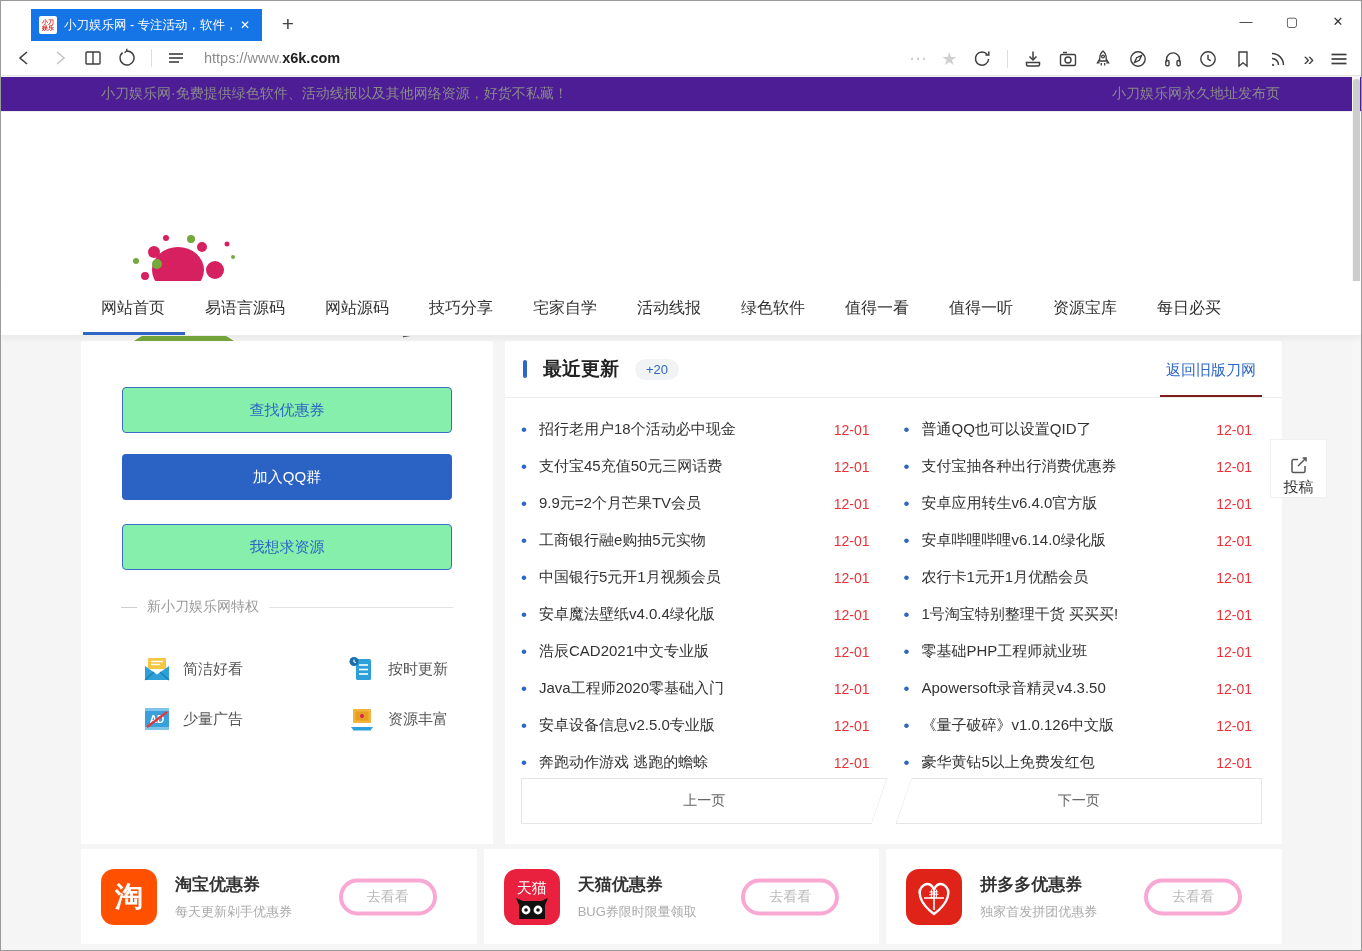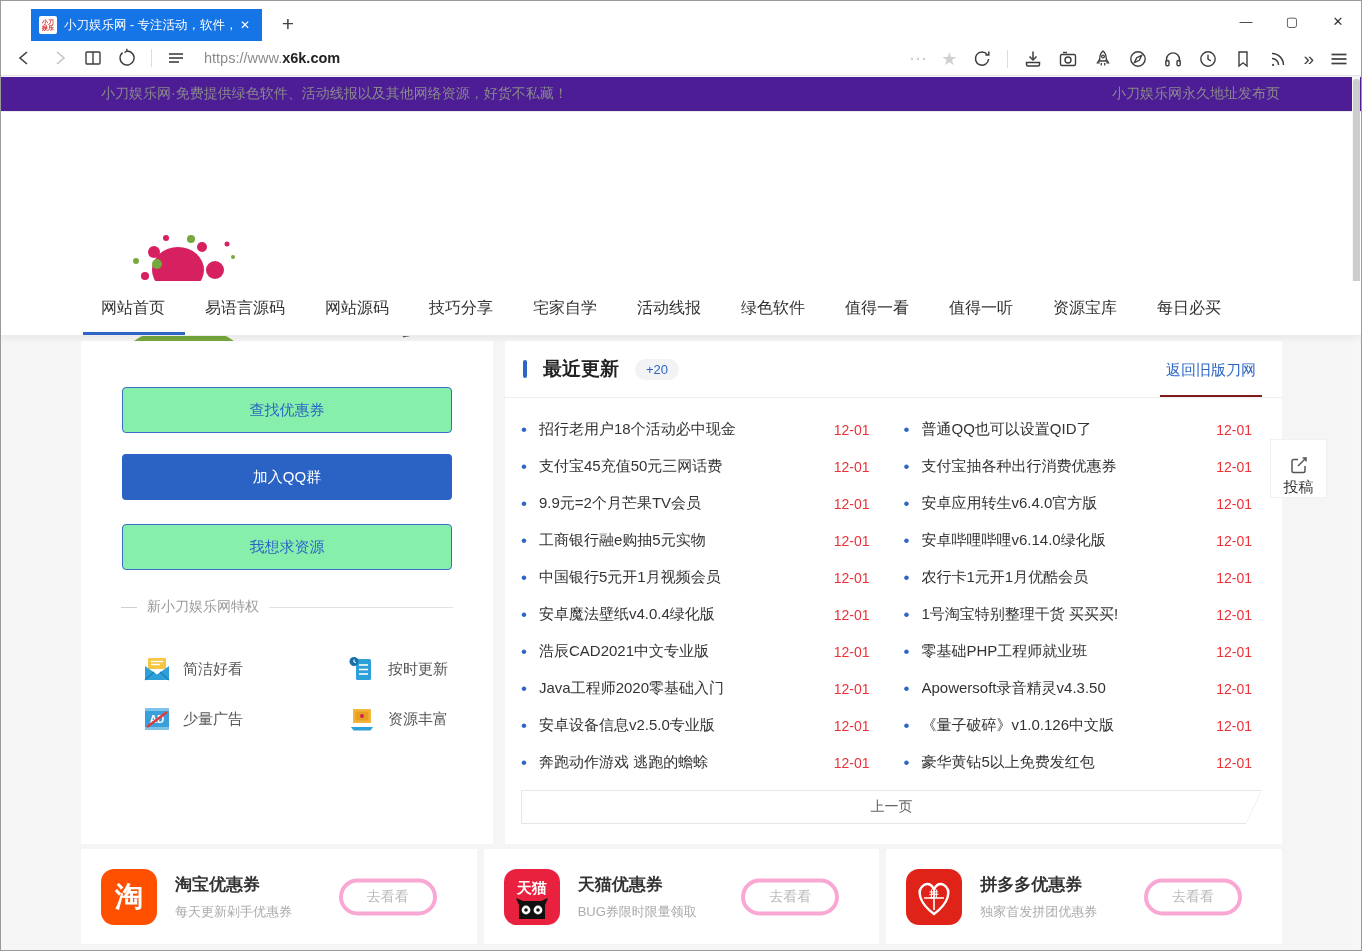--- a/index.html
+++ b/index.html
@@ -75,21 +75,21 @@
   .upd-title { font-size:19px; font-weight:bold; color:#222; margin:0 16px; }
   .upd-badge { background:#f2f3f5; color:#2d66c4; font-size:13px; padding:3px 11px; border-radius:12px; }
   .back-link { position:absolute; right:20px; top:20px; font-size:15px; color:#2d66c4; padding:0 6px 15px 6px;
                border-bottom:2px solid #7f1d1d; }
   .upd-list { position:absolute; top:70px; left:16px; right:30px; display:flex; gap:34px; }
   .upd-col { flex:1; min-width:0; }
   .row { height:37px; display:flex; align-items:center; }
   .row .dot { width:18px; color:#2d66c4; font-size:17px; flex:none; }
   .row .t { flex:1; font-size:15px; color:#333; white-space:nowrap; overflow:hidden; text-decoration:none; }
   .row .d { margin-left:8px; font-size:14px; color:#ee3038; flex:none; }
-  .pager { position:absolute; left:16px; right:20px; bottom:20px; height:34px; display:flex; gap:8px; }
+  .pager { position:absolute; left:16px; right:20px; bottom:20px; height:46px; display:flex; gap:8px; }
   .pbtn { flex:1; position:relative; background:#e6e6e6; }
   .pbtn.prev { clip-path:polygon(0 0,100% 0,calc(100% - 16px) 100%,0 100%); }
   .pbtn.next { clip-path:polygon(16px 0,100% 0,100% 100%,0 100%); }
   .pbtn-inner { position:absolute; inset:1px; background:#fff; display:flex; align-items:center; justify-content:center;
                 font-size:14px; color:#666; }
   .pbtn.prev .pbtn-inner { clip-path:polygon(0 0,100% 0,calc(100% - 15px) 100%,0 100%); }
   .pbtn.next .pbtn-inner { clip-path:polygon(15px 0,100% 0,100% 100%,0 100%); }
 
   
   .submit-float { position:absolute; left:1269px; top:438px; width:57px; height:59px; background:#fff; border:1px solid #f0f0f0;
@@ -101,21 +101,21 @@
   .coupon { flex:1; background:#fff; position:relative; display:flex; align-items:center; padding-left:20px; }
   .cicon { width:56px; height:56px; border-radius:13px; flex:none; display:flex; align-items:center; justify-content:center;
            position:relative; overflow:hidden; }
   .cinfo { margin-left:18px; }
   .ctitle { font-size:17px; color:#333; font-weight:bold; margin-bottom:7px; }
   .csub { font-size:13px; color:#ababab; }
   .cbtn { position:absolute; right:40px; top:50%; transform:translateY(-50%); width:98px; height:37px; border:4px solid #f9a8d4;
           border-radius:19px; background:#fff; font-size:14px; color:#bbb; display:flex; align-items:center; justify-content:center; }
   .tao { background:#ff5000; color:#fff; font-size:28px; font-weight:bold; }
   .tmall { background:#e9203e; flex-direction:column; }
-  .tmall .tm-text { color:#fff; font-size:15px; font-weight:bold; line-height:15px; margin-top:6px; }
+  .tmall .tm-text { color:#fff; font-size:15px; font-weight:normal; line-height:15px; margin-top:6px; }
   .pdd { background:#e02319; }
 
   
   .scroll-track { position:absolute; right:1px; top:76px; bottom:1px; width:8px; background:#f7f7f7; }
   .scroll-thumb { position:absolute; right:1px; top:78px; width:7px; height:245px; background:#cdcdcd; border-radius:3px; }
 </style>
 </head>
 <body>
 
 <div class="window">
@@ -446,20 +446,25 @@
             <span class="d">12-01</span>
           </div>
       </div>
     </div>
     <div class="pager">
       <div class="pbtn prev">
           <div class="pbtn-inner">
             <span>上一页</span>
           </div>
         </div>
+      <div class="pbtn next">
+          <div class="pbtn-inner">
+            <span>下一页</span>
+          </div>
+        </div>
     </div>
   </div>
 
   <div class="submit-float">
     <svg class="ic" viewBox="0 0 20 20" fill="none" stroke="#555" stroke-width="1.5">
         <path d="M16 11 v5 a1.5 1.5 0 0 1 -1.5 1.5 h-10 A1.5 1.5 0 0 1 3 16 V6 a1.5 1.5 0 0 1 1.5 -1.5 H9"></path>
         <path d="M9 11 L17 3"></path>
         <path d="M13.6 3 H17 v3.4"></path>
       </svg>
     <span class="slabel">投稿</span>

